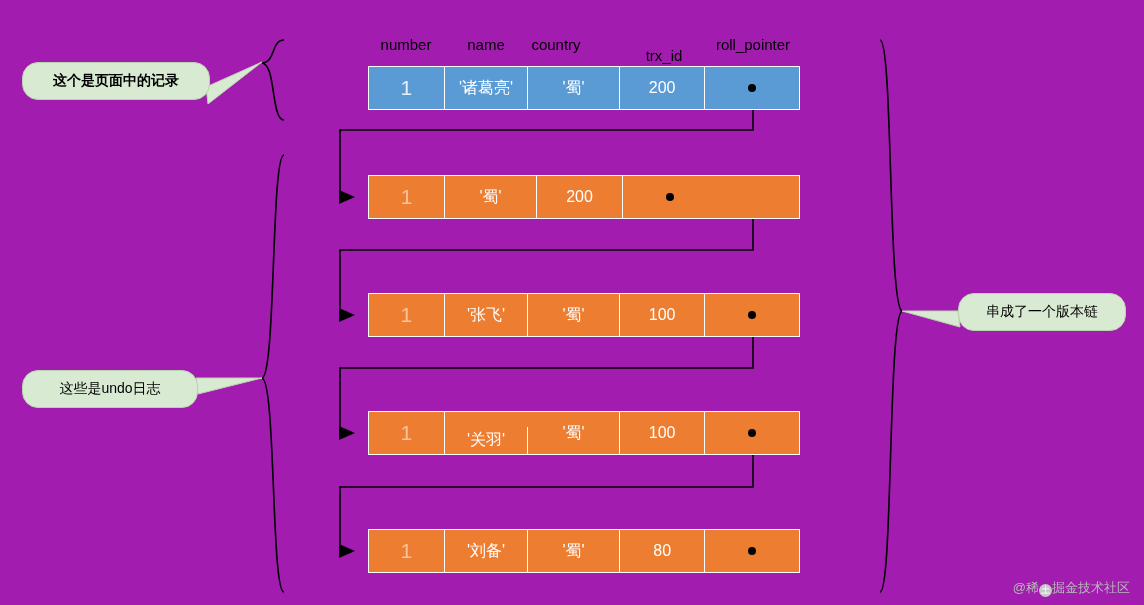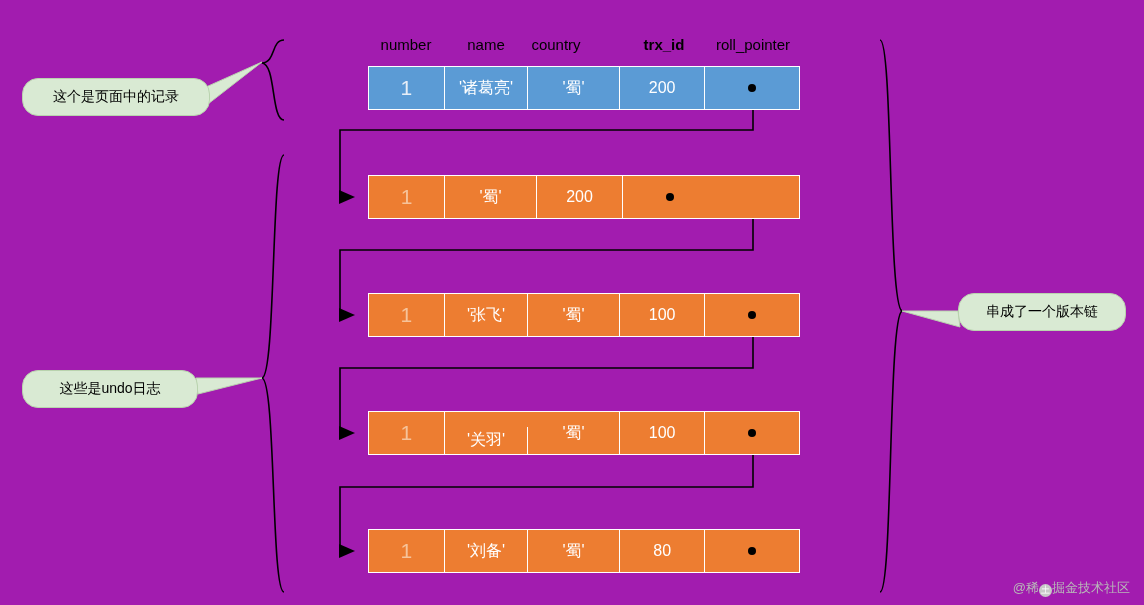--- a/index.html
+++ b/index.html
@@ -131,21 +131,21 @@
     <g fill="#d9ead3" stroke="#b9d3ae" stroke-width="1">
       <polygon points="206,87 262,62 208,104"></polygon>
       <polygon points="196,378 262,378 198,394"></polygon>
       <polygon points="958,311 902,311 960,327"></polygon>
     </g>
   </svg>
 
   <div class="col-header" style="left:368px; top:36px; width:76px;">number</div>
   <div class="col-header" style="left:444px; top:36px; width:84px;">name</div>
   <div class="col-header" style="left:510px; top:36px; width:92px;">country</div>
-  <div class="col-header" style="left:620px; top:36px; width:88px;font-weight:bold;">trx_id</div>
+  <div class="col-header" style="left:620px; top:47px; width:88px;">trx_id</div>
   <div class="col-header" style="left:706px; top:36px; width:94px;">roll_pointer</div>
 
   <div class="rowbox" style="left:368px; top:66px; width:432px; height:44px; background:#5b9bd5;">
     <div class="cell num" style="width:76px;">1</div>
     <div class="cell" style="width:84px;">'诸葛亮'</div>
     <div class="cell" style="width:92px;">'蜀'</div>
     <div class="cell" style="width:86px;">200</div>
     <div class="cell" style="width:94px;">
       <span class="dot"></span>
     </div>
@@ -183,21 +183,21 @@
   <div class="rowbox orange" style="left:368px; top:529px; width:432px; height:44px; background:#ed7d31;">
     <div class="cell num" style="width:76px;">1</div>
     <div class="cell" style="width:84px;">'刘备'</div>
     <div class="cell" style="width:92px;">'蜀'</div>
     <div class="cell" style="width:86px;text-align:right;">80</div>
     <div class="cell" style="width:94px;">
       <span class="dot"></span>
     </div>
   </div>
 
-  <div class="callout" style="left:22px; top:78px; width:186px; height:36px;">这个是页面中的记录</div>
+  <div class="callout" style="left:22px; top:62px; width:186px; height:36px;font-weight:bold;">这个是页面中的记录</div>
 
   <div class="callout" style="left:958px; top:293px; width:166px; height:36px;">串成了一个版本链</div>
 
   <div class="callout" style="left:22px; top:370px; width:174px; height:36px;">这些是undo日志</div>
 
   <div class="watermark">
     <span>@稀</span><span class="wm-badge">土</span><span>掘金技术社区</span>
   </div>
 
 </div>

